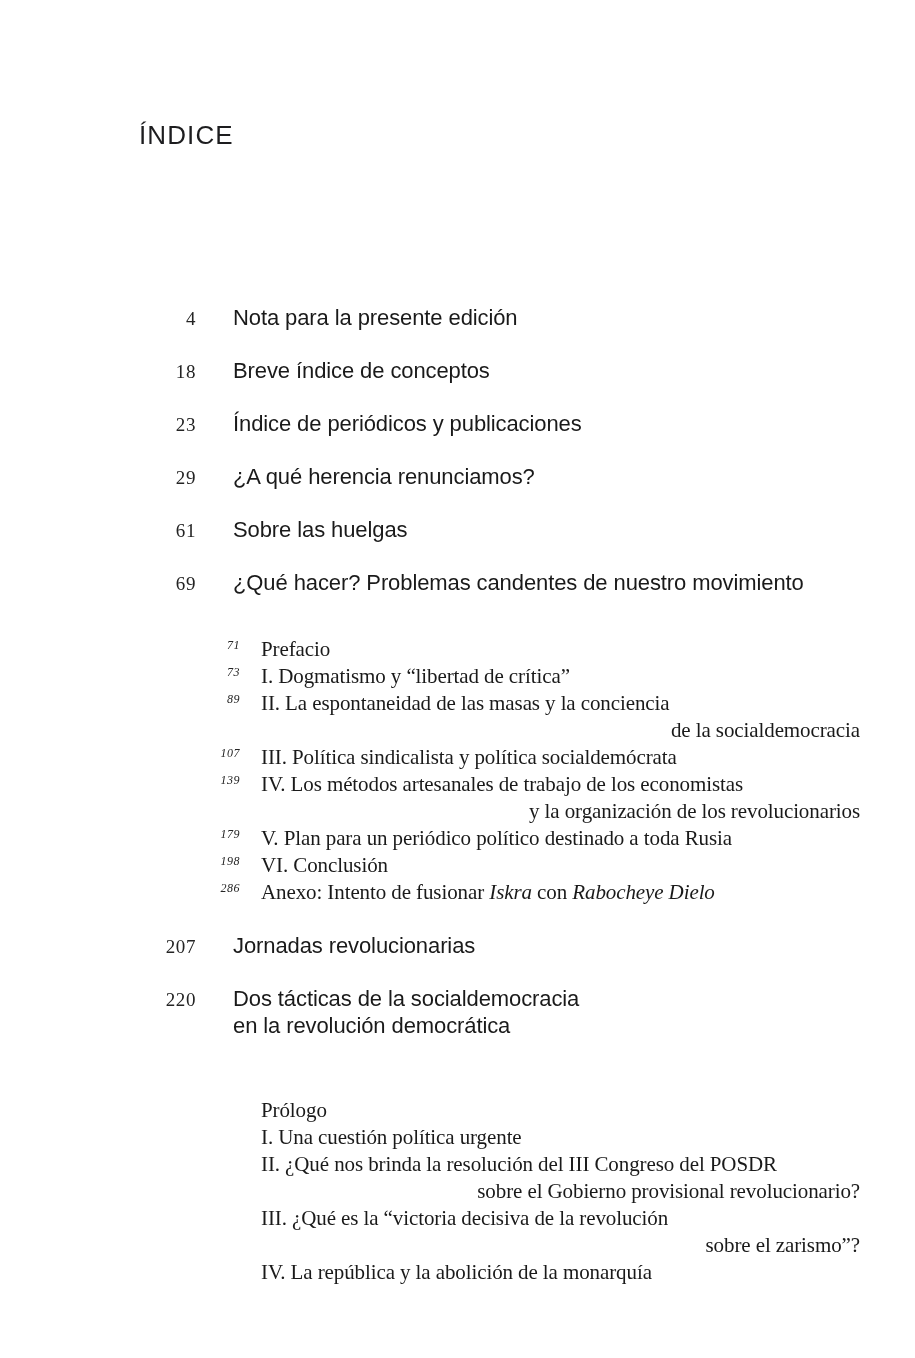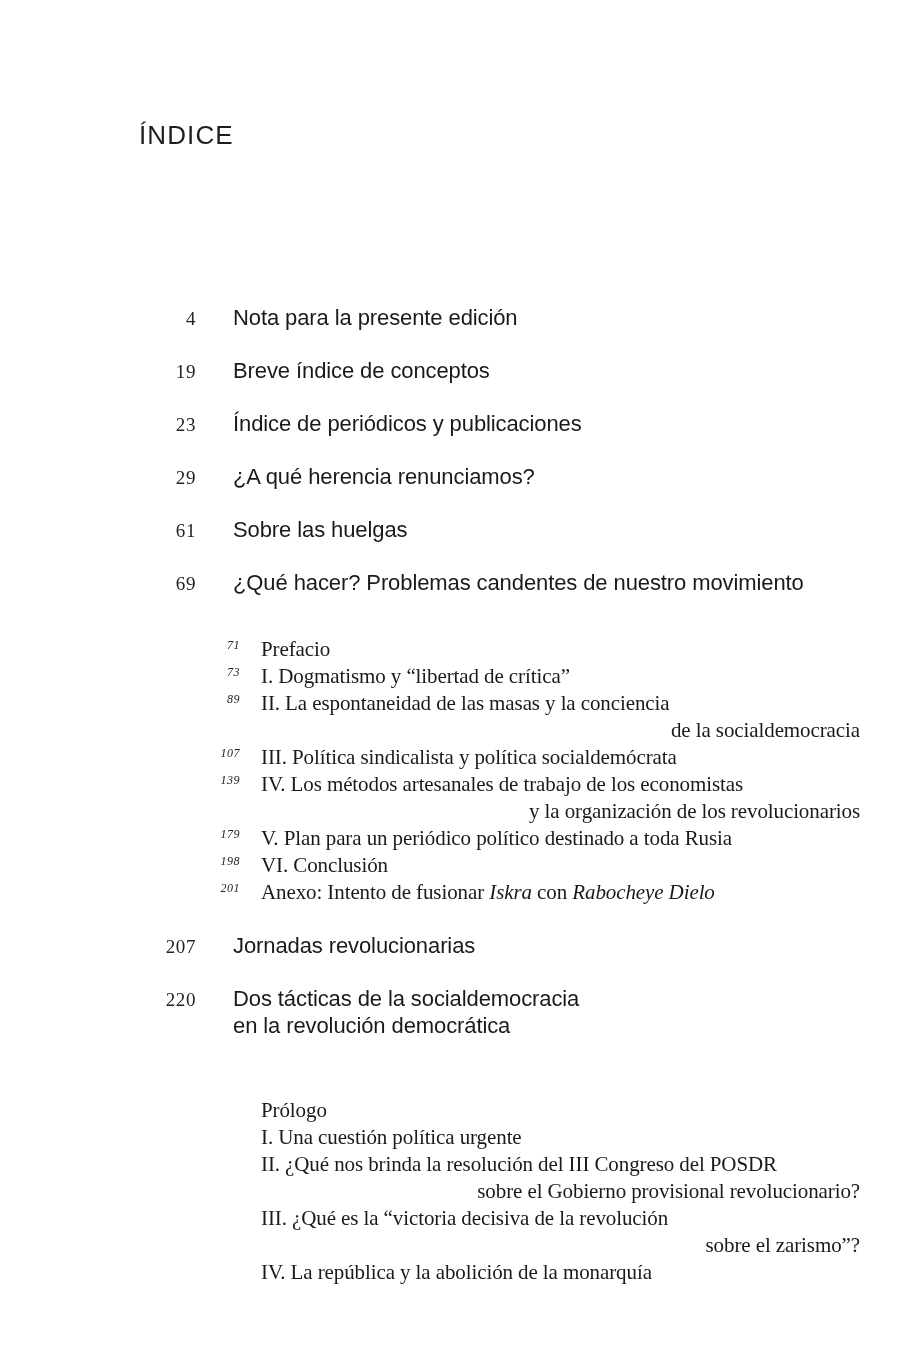--- a/index.html
+++ b/index.html
@@ -130,21 +130,21 @@
   <div class="toc-title">ÍNDICE</div>
 
   <div class="toc-body">
 
     <div class="entry">
       <span class="entry-num">4</span>
       <span class="entry-text">Nota para la presente edición</span>
     </div>
 
     <div class="entry">
-      <span class="entry-num">19</span>
+      <span class="entry-num">18</span>
       <span class="entry-text">Breve índice de conceptos</span>
     </div>
 
     <div class="entry">
       <span class="entry-num">23</span>
       <span class="entry-text">Índice de periódicos y publicaciones</span>
     </div>
 
     <div class="entry">
       <span class="entry-num">29</span>
@@ -194,21 +194,21 @@
         <span class="sub-num">179</span>
         <span class="sub-text">V. Plan para un periódico político destinado a toda Rusia</span>
       </div>
 
       <div class="subentry">
         <span class="sub-num">198</span>
         <span class="sub-text">VI. Conclusión</span>
       </div>
 
       <div class="subentry">
-        <span class="sub-num">201</span>
+        <span class="sub-num">286</span>
         <span class="sub-text"><span>Anexo: Intento de fusionar </span><i>Iskra</i><span> con </span><i>Rabocheye Dielo</i></span>
       </div>
 
     </div>
 
     <div class="gap-md"></div>
 
     <div class="entry">
       <span class="entry-num">207</span>
       <span class="entry-text">Jornadas revolucionarias</span>

